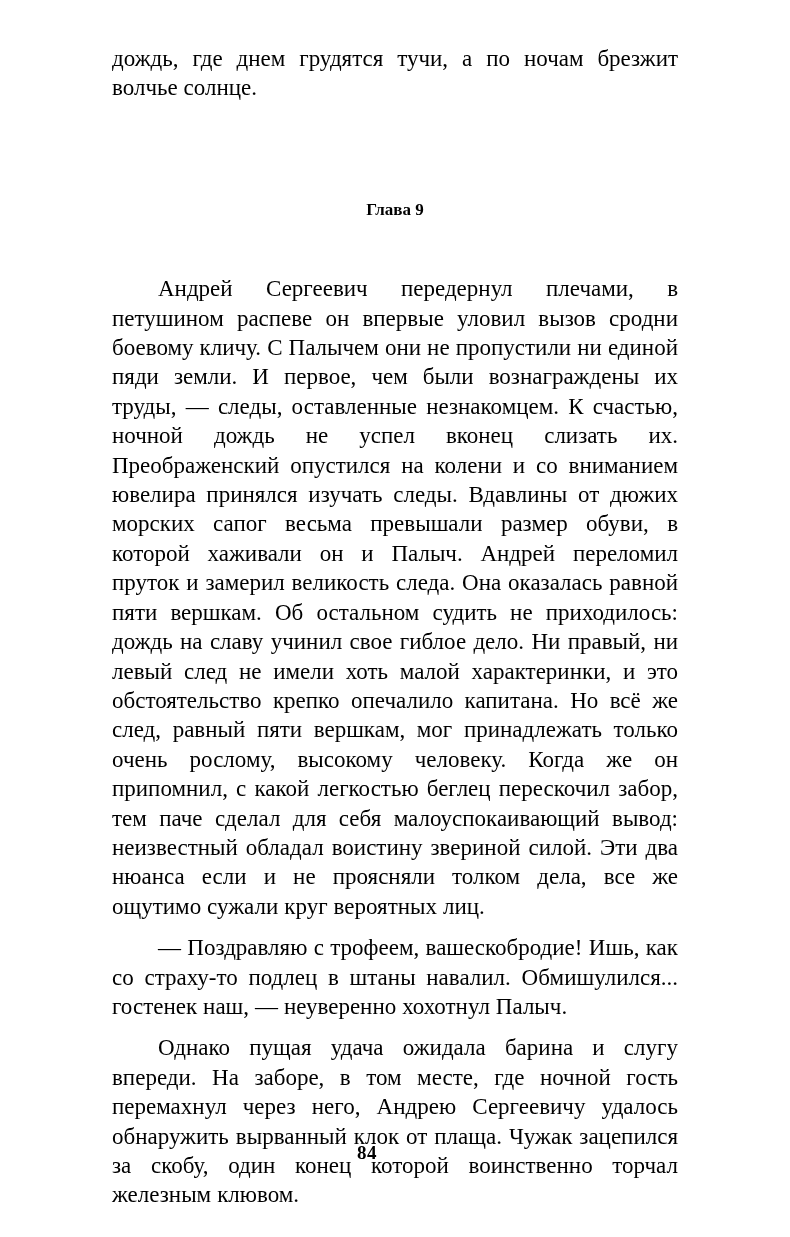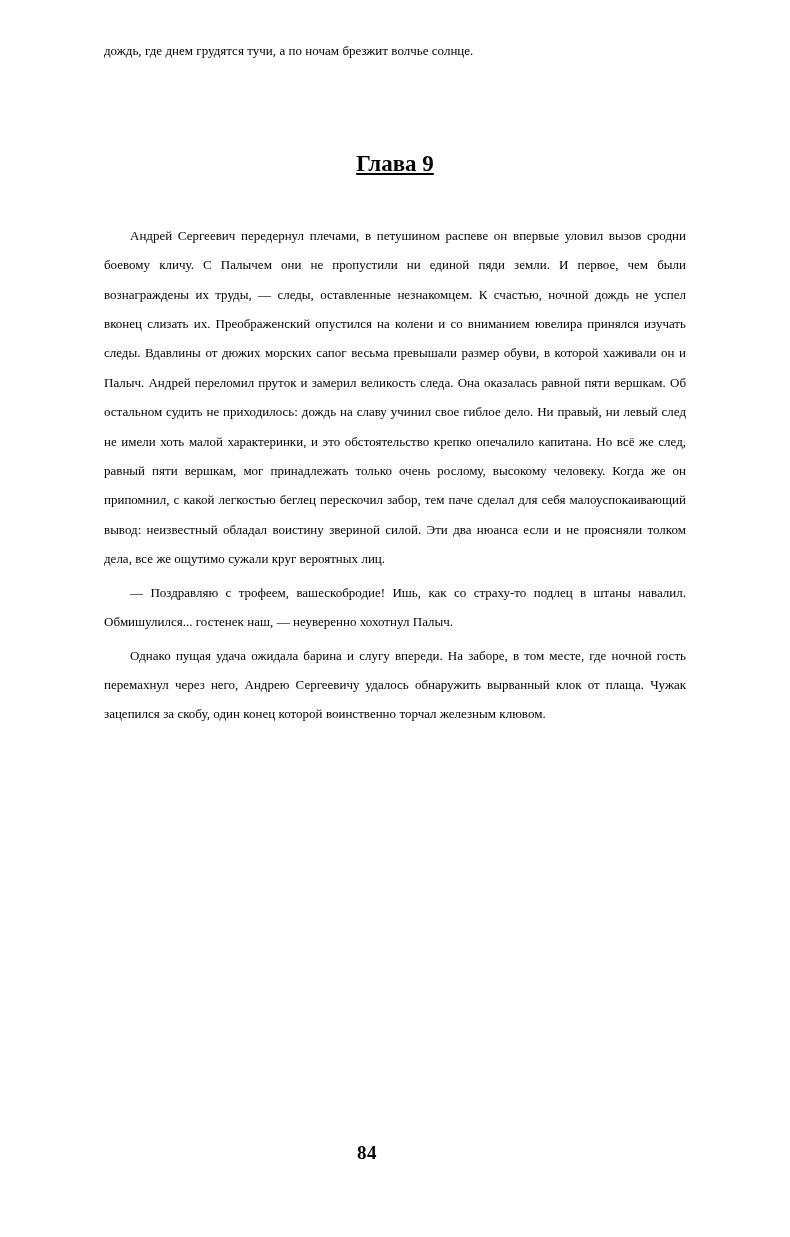--- a/index.html
+++ b/index.html
@@ -23,38 +23,37 @@
     height: 1237px;
     background: #ffffff;
   }
   .text-column {
     position: absolute;
     left: 100px;
     top: 32px;
     width: 590px;
   }
   p.para {
-    margin: 4px;
-    font-size: 13px;
+    margin: 12px;
+    font-size: 23px;
     line-height: 29.4px;
     text-align: justify;
     text-indent: 2.0em;
     hyphens: manual;
     word-spacing: 0.01em;
   }
   p.para.no-indent {
     text-indent: 0;
   }
   .chapter-heading {
     margin: 0;
     text-align: center;
-    font-size: 23px;
+    font-size: 17px;
     line-height: 29.4px;
     font-weight: bold;
-    text-decoration: underline;
   }
   .gap-before-chapter {
     height: 80px;
   }
   .gap-after-chapter {
     height: 38px;
   }
   .page-number {
     position: absolute;
     left: 0;

